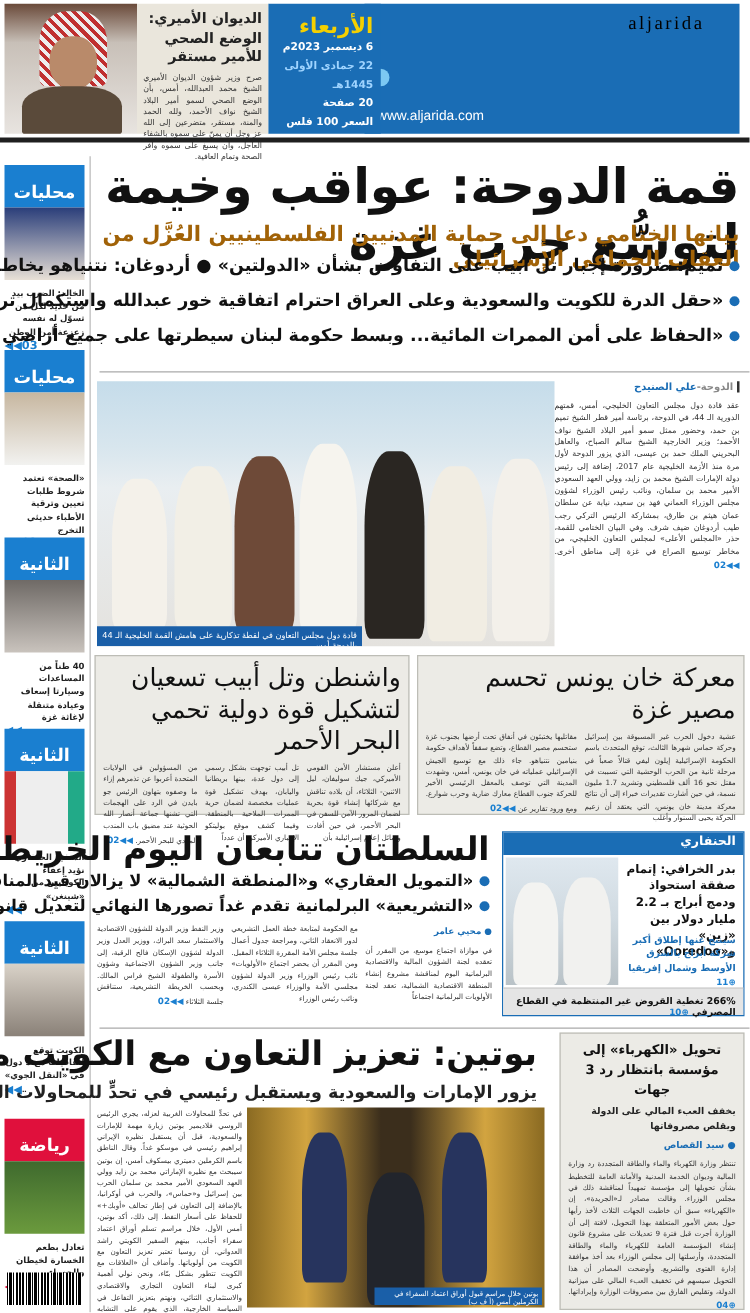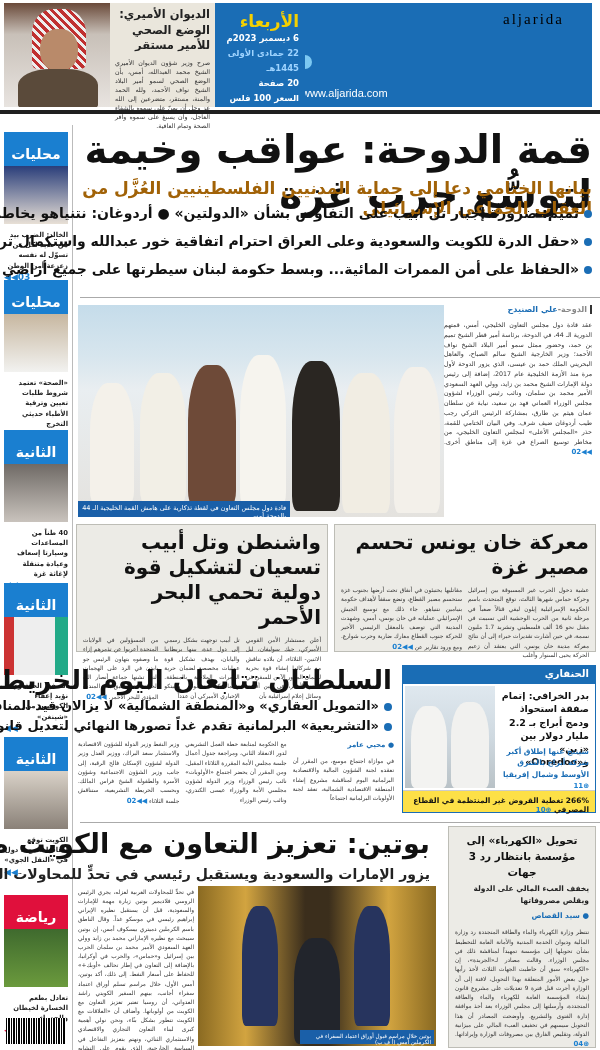--- a/index.html
+++ b/index.html
@@ -40,31 +40,31 @@
   .summit-photo{left:78px;top:305px;width:366px;height:212px;background:linear-gradient(180deg,#c5dcea 0%,#d8e6ee 25%,#e9eef1 40%,#e4e2de 100%);overflow:hidden}
   .summit-cap{position:absolute;left:0;bottom:0;width:212px;height:16px;background:#1a5fa8;color:#fff;font-size:6.5px;padding:3px 4px;text-align:right}
   .byline{right:8px;top:305px;width:148px;font-size:8px;font-weight:bold;color:#1a6db5;text-align:right;border-right:2px solid #333;padding-right:3px}
   .byline .city{color:#888}
   .summit-body{right:8px;top:320px;width:148px;font-size:6.3px;line-height:1.55;color:#333;text-align:justify}
   .pgref{color:#1a7fd0;font-weight:bold;font-size:7px}
   
   .box{position:absolute;top:524px;height:128px;background:#ecebe6;border:1px solid #bdbdb6;padding:5px 6px}
   .box-left{left:76px;width:252px}
   .box-right{left:334px;width:262px}
-  .box h2{font-size:20px;font-weight:bold;color:#111;text-align:right;line-height:1.25}
+  .box h2{font-size:20px;font-weight:normal;color:#111;text-align:right;line-height:1.25}
   .box .cols{display:flex;gap:6px;margin-top:6px;direction:rtl}
   .box .col{flex:1;font-size:5.8px;line-height:1.6;color:#333;text-align:justify}
   
   .h3{right:208px;top:665px;width:310px;font-size:26px;font-weight:bold;color:#111;text-align:right;white-space:nowrap}
   .econ{left:402px;top:665px;width:194px;height:148px;border:1px solid #1a6db5;background:#fff}
   .econ-tag{height:18px;background:#1a6db5;color:#fff;font-size:10px;font-weight:bold;padding:2px 6px;text-align:right}
   .econ-photo{position:absolute;left:2px;top:20px;width:90px;height:102px;background:linear-gradient(180deg,#dfe8ef 0%,#cfd9e0 50%,#b9c2c7 100%)}
   .econ-h{position:absolute;right:6px;top:23px;width:95px;font-size:9.5px;font-weight:bold;color:#111;line-height:1.4;text-align:right}
   .econ-sub{position:absolute;right:6px;top:80px;width:95px;font-size:7.5px;font-weight:bold;color:#1a6db5;line-height:1.5;text-align:right}
-  .econ-foot{position:absolute;left:0;bottom:0;width:100%;height:22px;background:#fde047;font-size:7.5px;font-weight:bold;color:#111;padding:5px 6px;text-align:right;border-top:1px solid #ccc}
+  .econ-foot{position:absolute;left:0;bottom:0;width:100%;height:22px;background:#e5e5e5;font-size:7.5px;font-weight:bold;color:#111;padding:5px 6px;text-align:right;border-top:1px solid #ccc}
   .sultan-cols{left:78px;top:740px;width:316px;display:flex;gap:6px;direction:rtl}
   .sultan-cols .col{flex:1;font-size:5.8px;line-height:1.6;color:#333;text-align:justify}
   .mid-rule{left:80px;top:822px;width:520px;height:1px;background:#aaa}
   
   .h4{right:170px;top:828px;width:350px;font-size:27px;font-weight:bold;color:#111;text-align:right;white-space:nowrap}
   .h4-sub{right:170px;top:866px;width:350px;font-size:14px;font-weight:bold;color:#222;text-align:right;white-space:nowrap}
   .putin-photo{left:198px;top:886px;width:238px;height:160px;background:linear-gradient(90deg,#8a6a22 0%,#d2a440 20%,#3b2e1c 45%,#3b2e1c 55%,#d2a440 80%,#8a6a22 100%)}
   .putin-cap{position:absolute;left:102px;bottom:2px;width:134px;height:14px;background:#1a5fa8;color:#fff;font-size:5.6px;padding:3px 3px;text-align:right}
   .putin-body{left:78px;top:888px;width:116px;font-size:5.8px;line-height:1.58;color:#333;text-align:justify}
   .kahraba{left:448px;top:826px;width:148px;height:222px;background:#ecebe6;border:1px solid #bdbdb6;padding:6px 6px}

